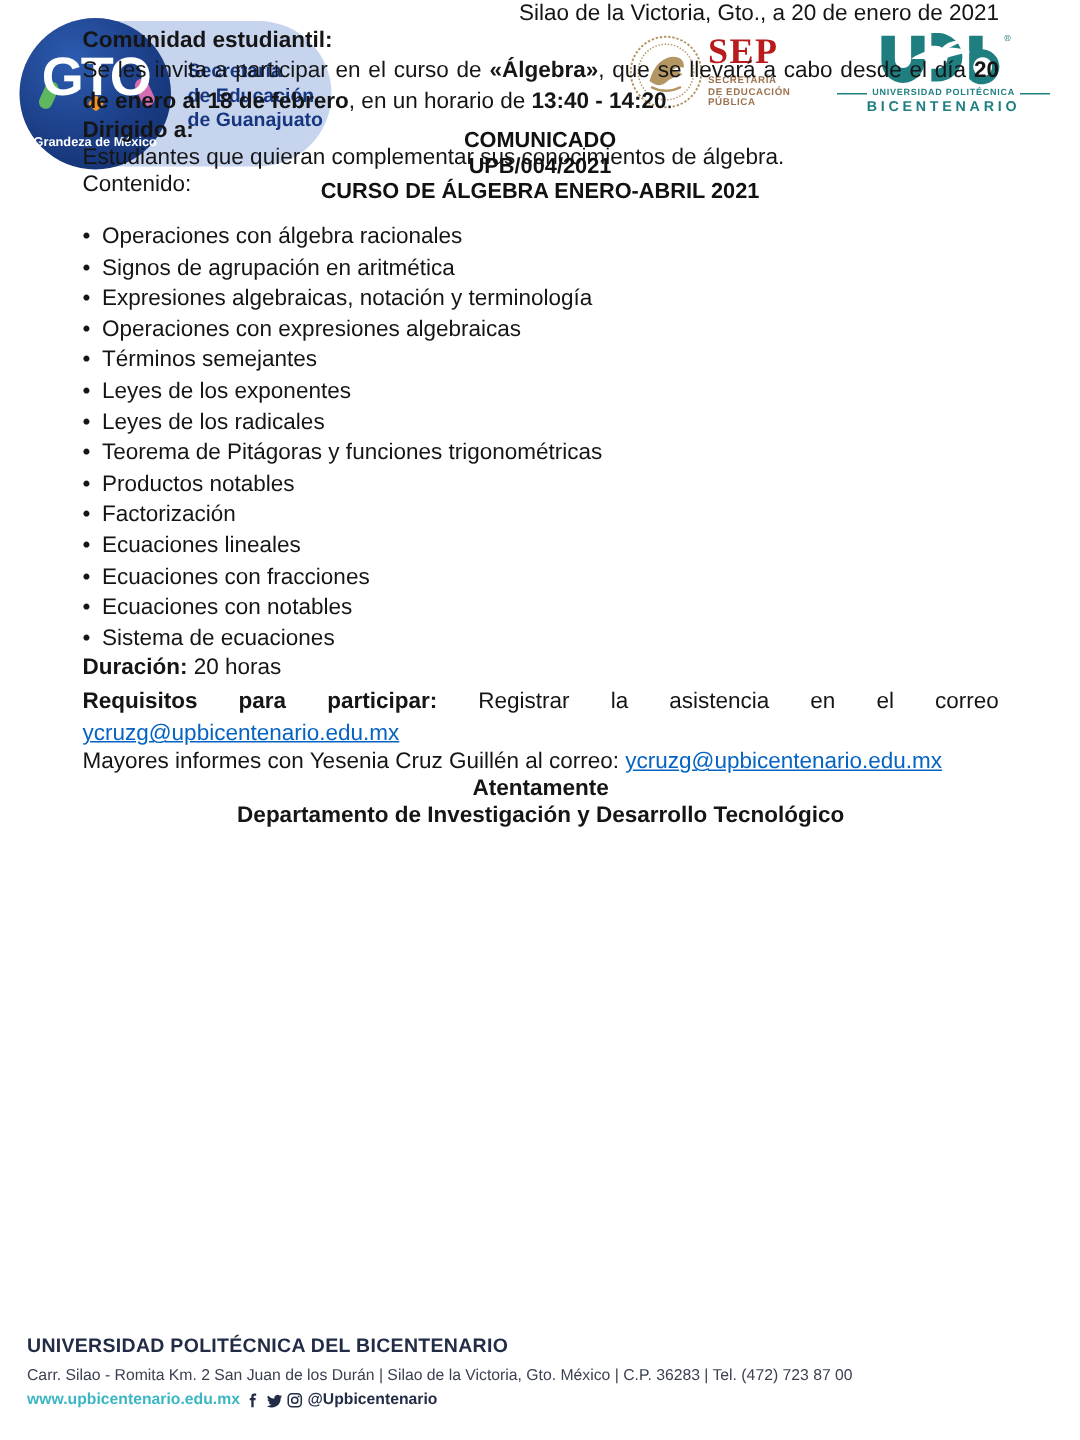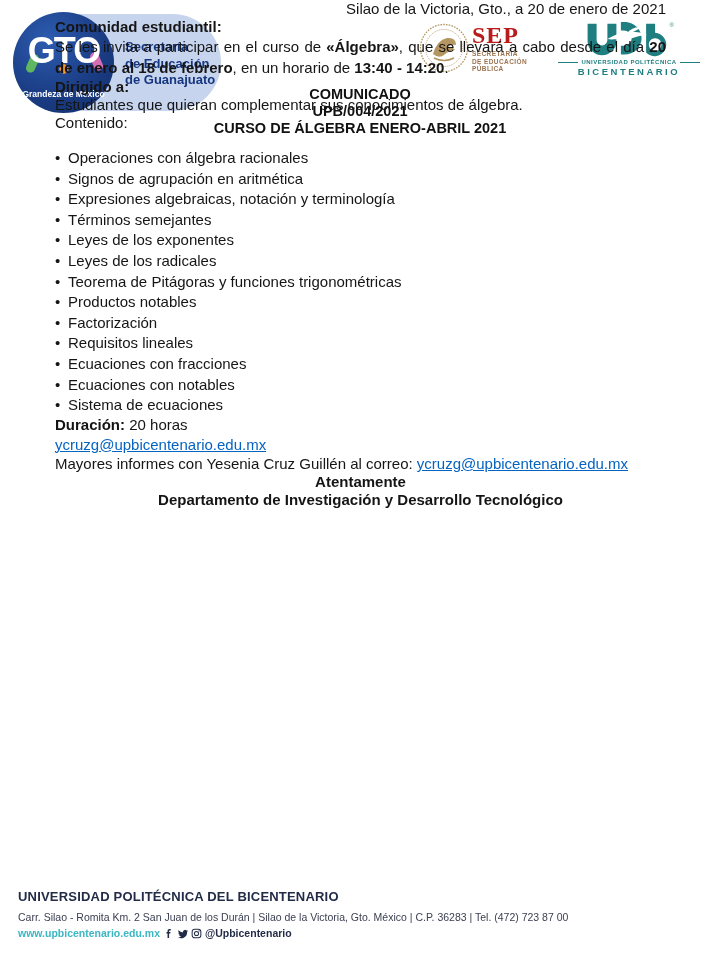--- a/index.html
+++ b/index.html
@@ -148,34 +148,46 @@
 
     <p class="lbl-dirigido">Dirigido a:</p>
     <p class="estudiantes">Estudiantes que quieran complementar sus conocimientos de álgebra.</p>
 
     <p class="lbl-contenido">Contenido:</p>
 
     <ul class="topics">
         <li>Operaciones con álgebra racionales</li>
         <li>Signos de agrupación en aritmética</li>
         <li>Expresiones algebraicas, notación y terminología</li>
+        <li>Operaciones con expresiones algebraicas</li>
         <li>Términos semejantes</li>
         <li>Leyes de los exponentes</li>
         <li>Leyes de los radicales</li>
         <li>Teorema de Pitágoras y funciones trigonométricas</li>
         <li>Productos notables</li>
         <li>Factorización</li>
-        <li>Requisitos lineales</li>
+        <li>Ecuaciones lineales</li>
         <li>Ecuaciones con fracciones</li>
         <li>Ecuaciones con notables</li>
         <li>Sistema de ecuaciones</li>
       </ul>
 
     <p class="duracion"><span class="b">Duración:</span><span> 20 horas</span></p>
 
+    <div class="justify-line">
+        <span class="bw">Requisitos</span>
+        <span class="bw">para</span>
+        <span class="bw">participar:</span>
+        <span>Registrar</span>
+        <span>la</span>
+        <span>asistencia</span>
+        <span>en</span>
+        <span>el</span>
+        <span>correo</span>
+      </div>
     <p class="req-email"><a class="link">ycruzg@upbicentenario.edu.mx</a></p>
 
     <p class="informes"><span>Mayores informes con Yesenia Cruz Guillén al correo:  </span><a class="link">ycruzg@upbicentenario.edu.mx</a></p>
 
     <p class="atentamente">Atentamente</p>
     <p class="departamento">Departamento de Investigación y Desarrollo Tecnológico</p>
   </div>
 
   <div class="footer">
     <div class="footer-univ">UNIVERSIDAD POLITÉCNICA DEL BICENTENARIO</div>

